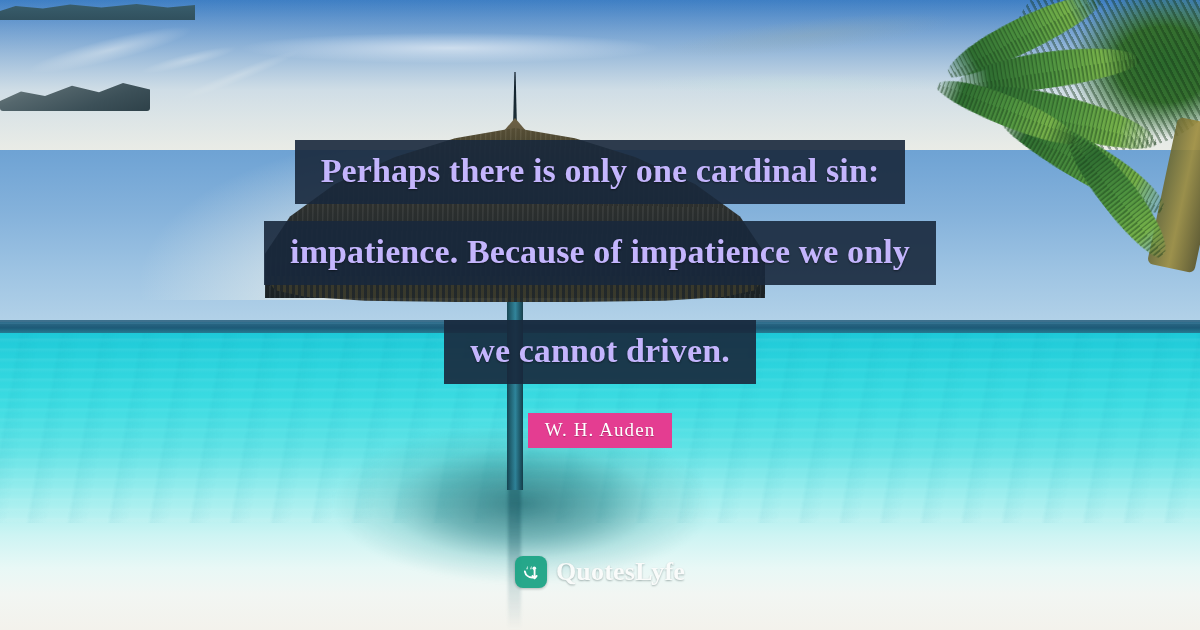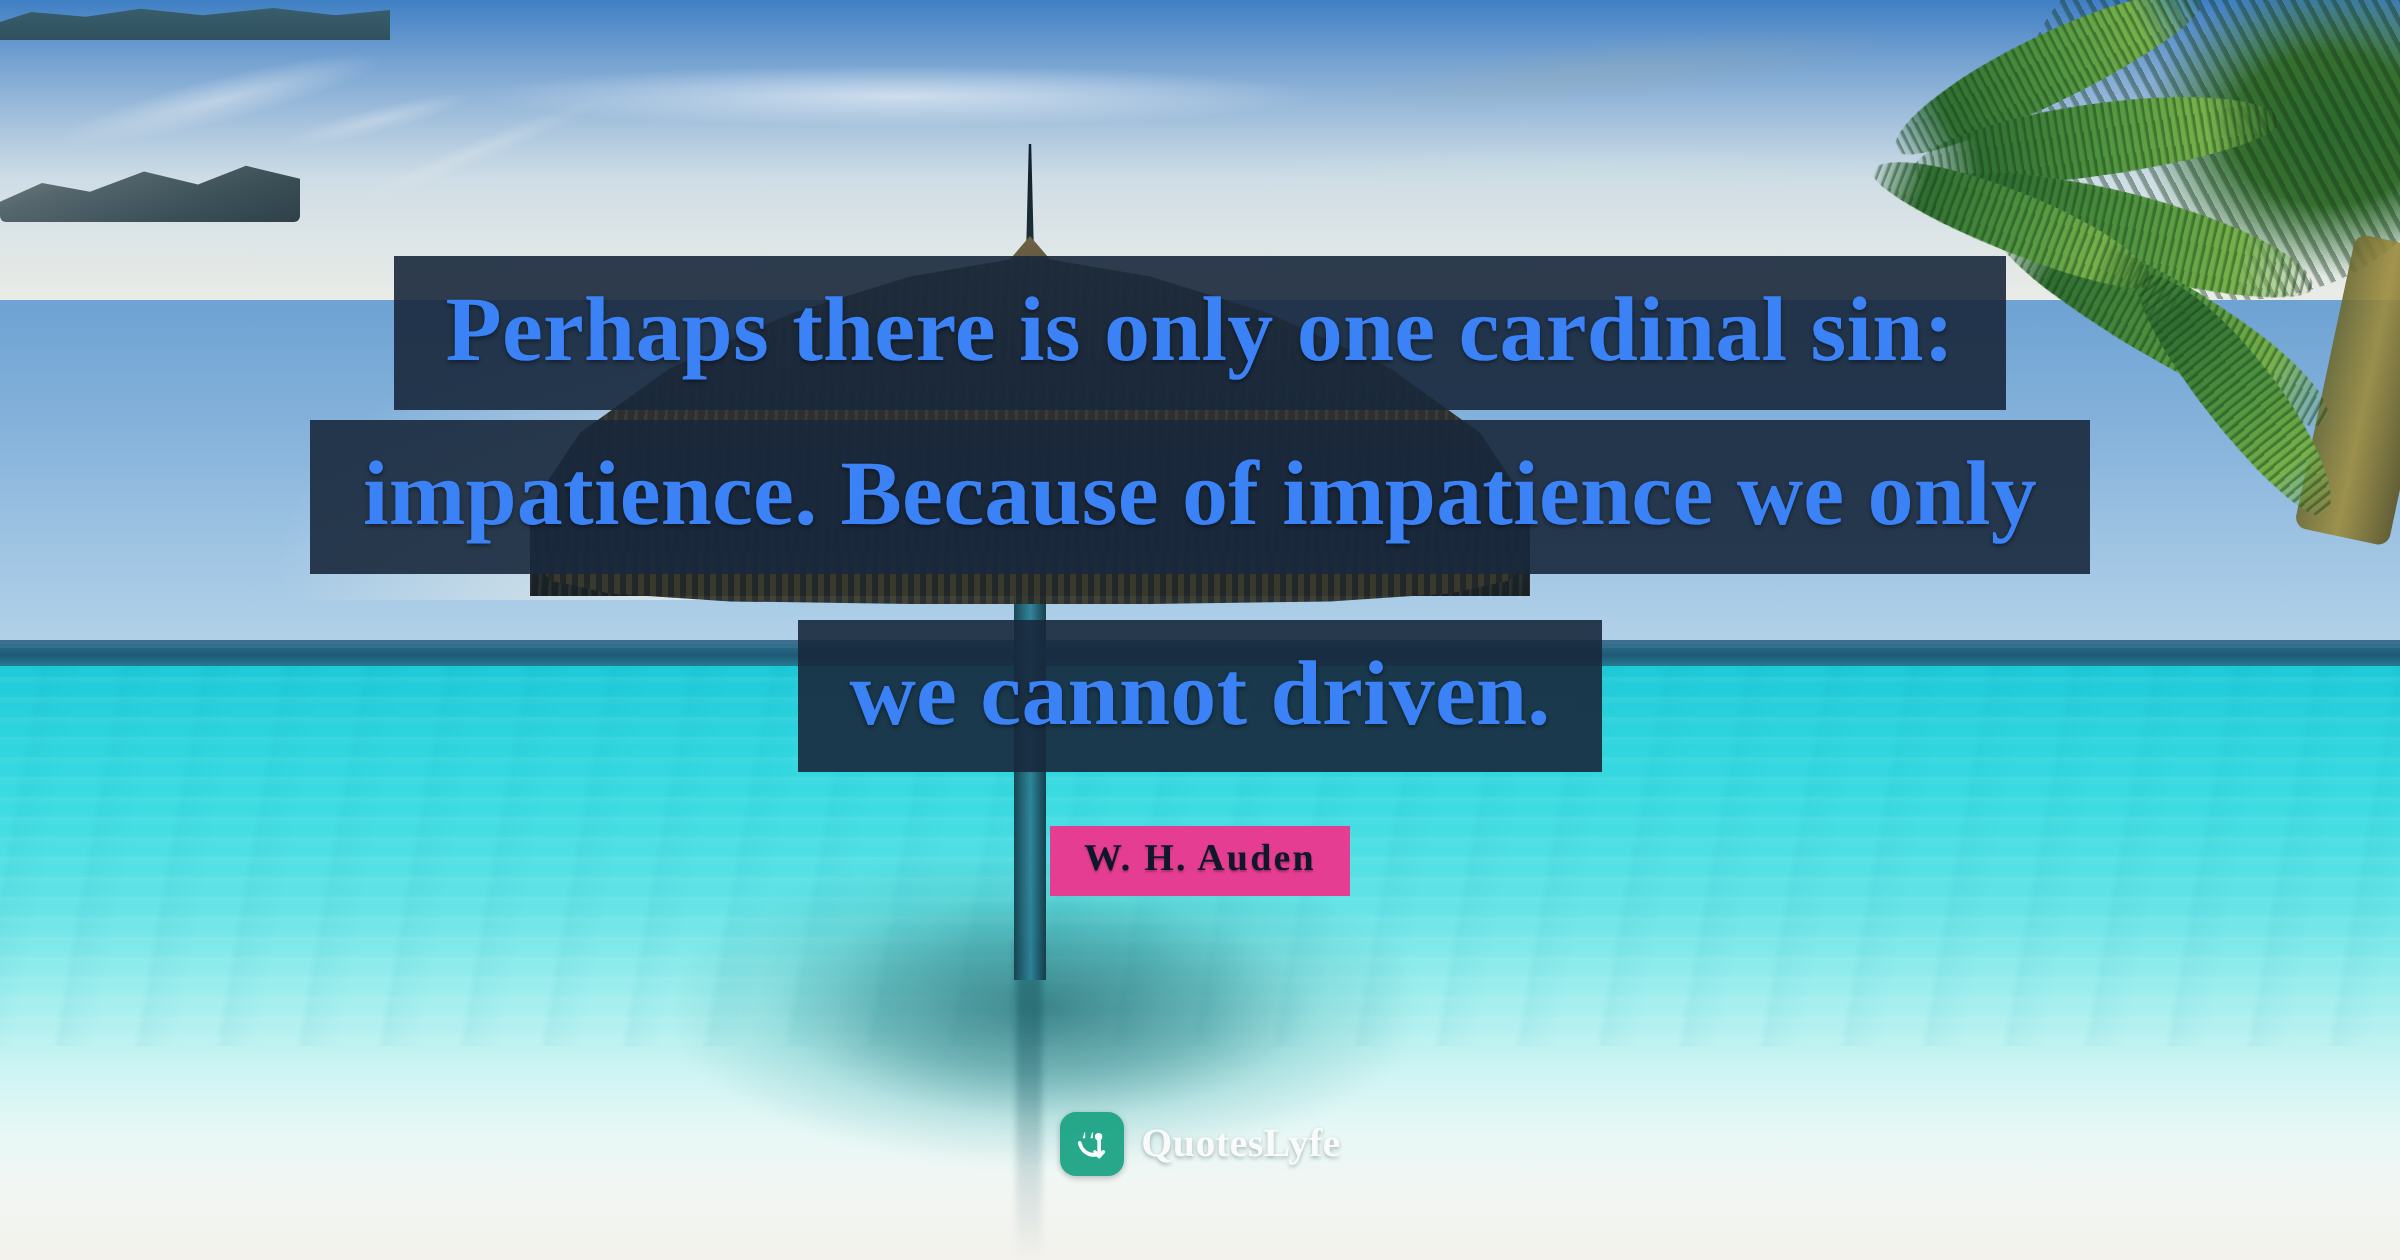--- a/index.html
+++ b/index.html
@@ -244,44 +244,44 @@
 
   
   .quote-block {
     position: absolute;
     left: 0; right: 0; top: 128px;
     text-align: center;
   }
   .quote-line {
     display: inline-block;
     background: rgba(24,40,60,.90);
-    color: #3b82f6;
+    color: #c4b5fd;
     font-family: "Liberation Serif", "DejaVu Serif", serif;
     font-weight: 700;
-    font-size: 46px;
+    font-size: 34px;
     line-height: 1.06;
     letter-spacing: .1px;
     padding: 13px 26px 15px 26px;
-    margin: 0 0 5px 0;
+    margin: 12px 0 5px 0;
     white-space: nowrap;
     text-shadow: 0 1px 2px rgba(0,0,0,.45);
   }
 
   
   .author-wrap {
     position: absolute;
     left: 0; right: 0; top: 413px;
     text-align: center;
   }
   .author-badge {
     display: inline-block;
     background: #e43d91;
-    color: #0f172a;
+    color: #ffffff;
     font-family: "Liberation Serif", "DejaVu Serif", serif;
-    font-weight: 700;
+    font-weight: 400;
     font-size: 19px;
     letter-spacing: 1.1px;
     padding: 6px 17px 7px 17px;
     white-space: nowrap;
     text-shadow: 0 1px 1px rgba(0,0,0,.25);
   }
 
   
   .brand {
     position: absolute;
@@ -297,21 +297,21 @@
     border-radius: 8px;
     background: #1aa384;
     display: flex;
     align-items: center;
     justify-content: center;
     box-shadow: 0 1px 3px rgba(0,0,0,.28);
   }
   .brand-name {
     font-family: "Liberation Serif", "DejaVu Serif", serif;
     font-weight: 700;
-    font-size: 20px;
+    font-size: 26px;
     letter-spacing: .2px;
     color: #fbfcfb;
     text-shadow: 0 1px 2px rgba(90,110,110,.55);
   }
 </style>
 </head>
 <body>
 
 <div id="quote-card">
 

